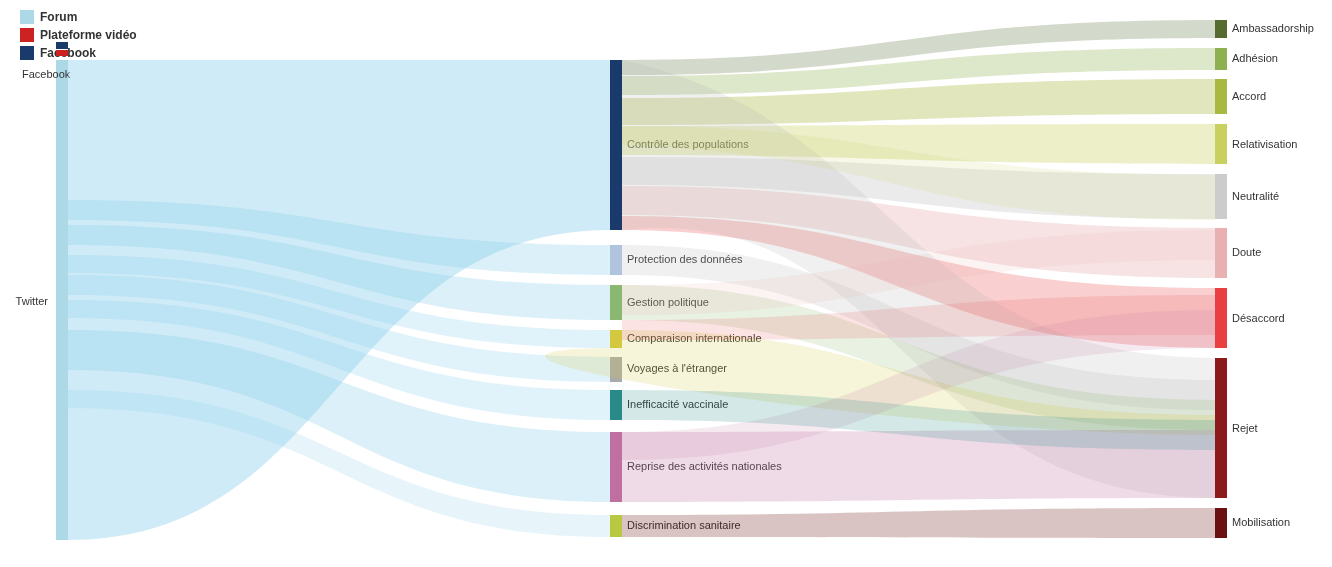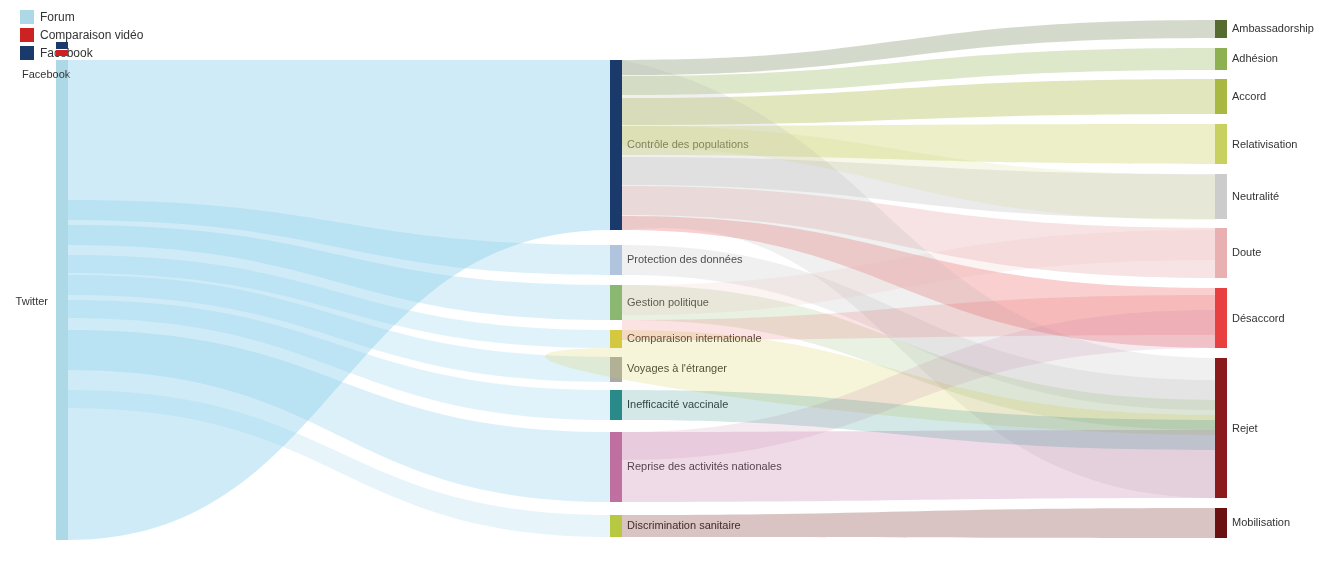--- a/index.html
+++ b/index.html
@@ -26,20 +26,21 @@
       top: 10px;
       left: 20px;
       display: flex;
       flex-direction: column;
       gap: 4px;
     }
     .legend-item {
       display: flex;
       align-items: center;
       gap: 6px;
+      font-weight: bold;
     }
     .legend-swatch {
       width: 14px;
       height: 14px;
       flex-shrink: 0;
     }
 
     svg.flows {
       position: absolute;
       top: 0;
@@ -53,21 +54,21 @@
 
 <div id="chart-container">
 
   <div class="legend">
     <div class="legend-item">
       <div class="legend-swatch" style="background:#add8e6;"></div>
       <span>Forum</span>
     </div>
     <div class="legend-item">
       <div class="legend-swatch" style="background:#cc2222;"></div>
-      <span>Comparaison vidéo</span>
+      <span>Plateforme vidéo</span>
     </div>
     <div class="legend-item">
       <div class="legend-swatch" style="background:#1a3a6b;"></div>
       <span>Facebook</span>
     </div>
   </div>
 
   <svg class="flows" xmlns="http://www.w3.org/2000/svg">
 
     <rect x="56" y="60" width="12" height="480" fill="#add8e6"></rect>

